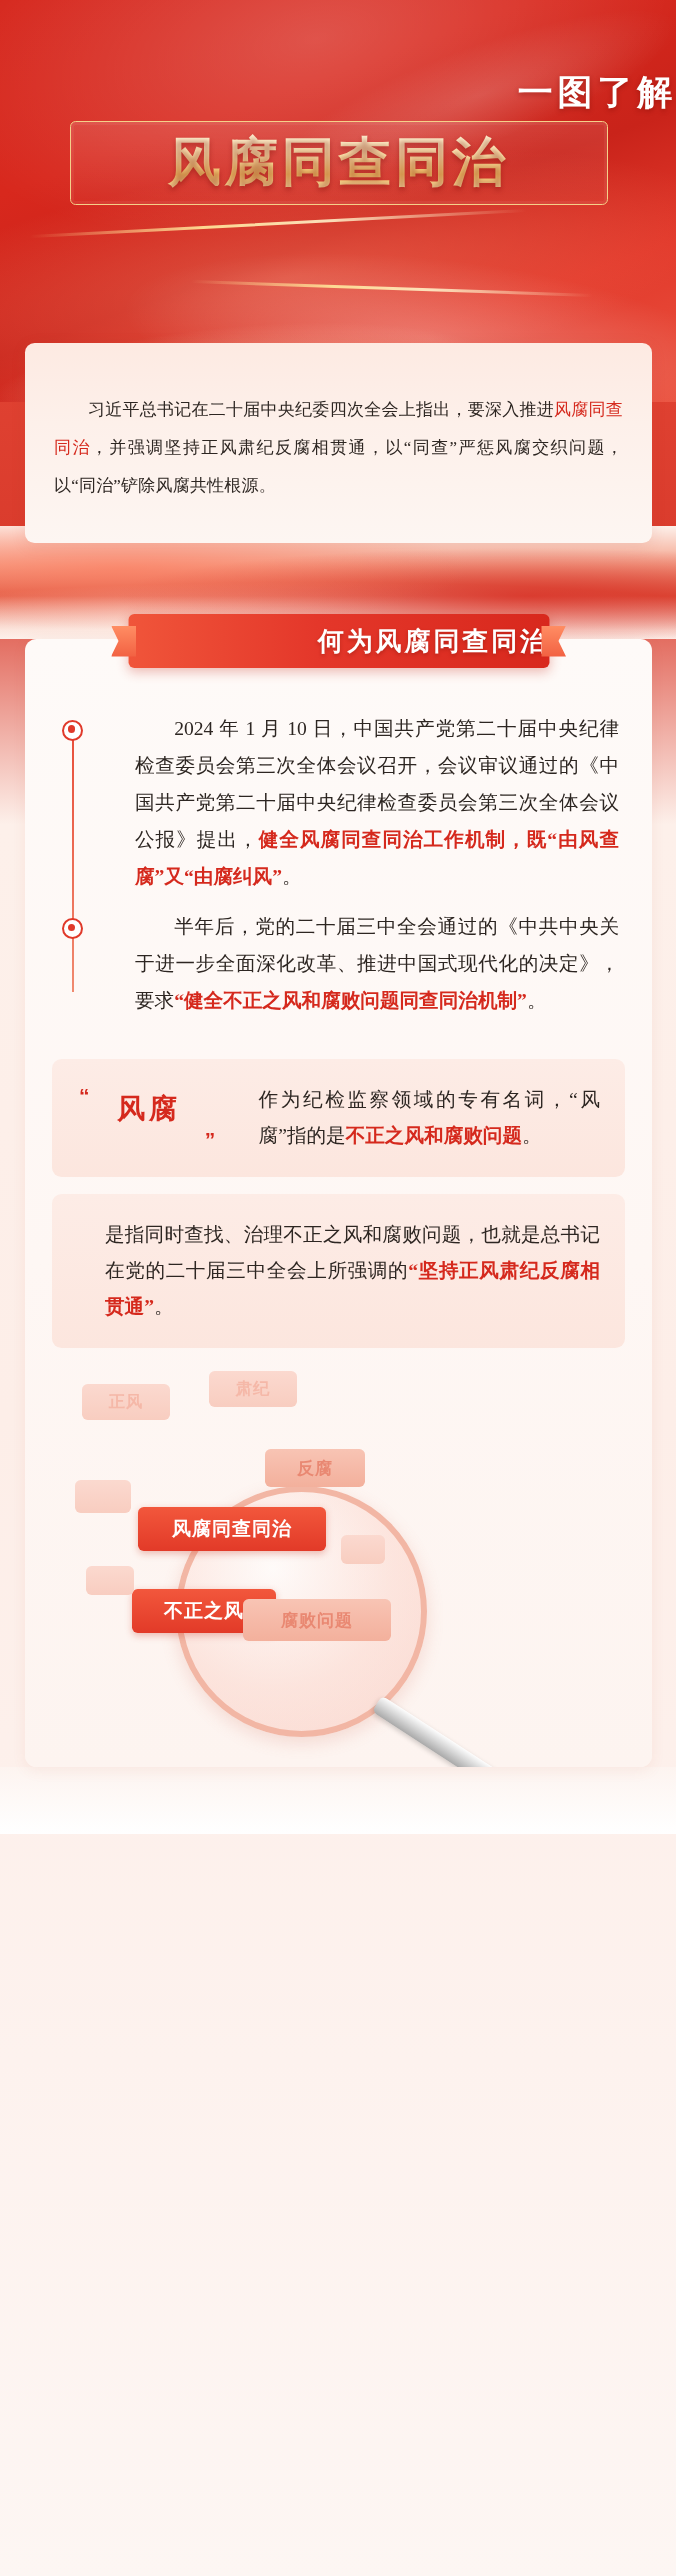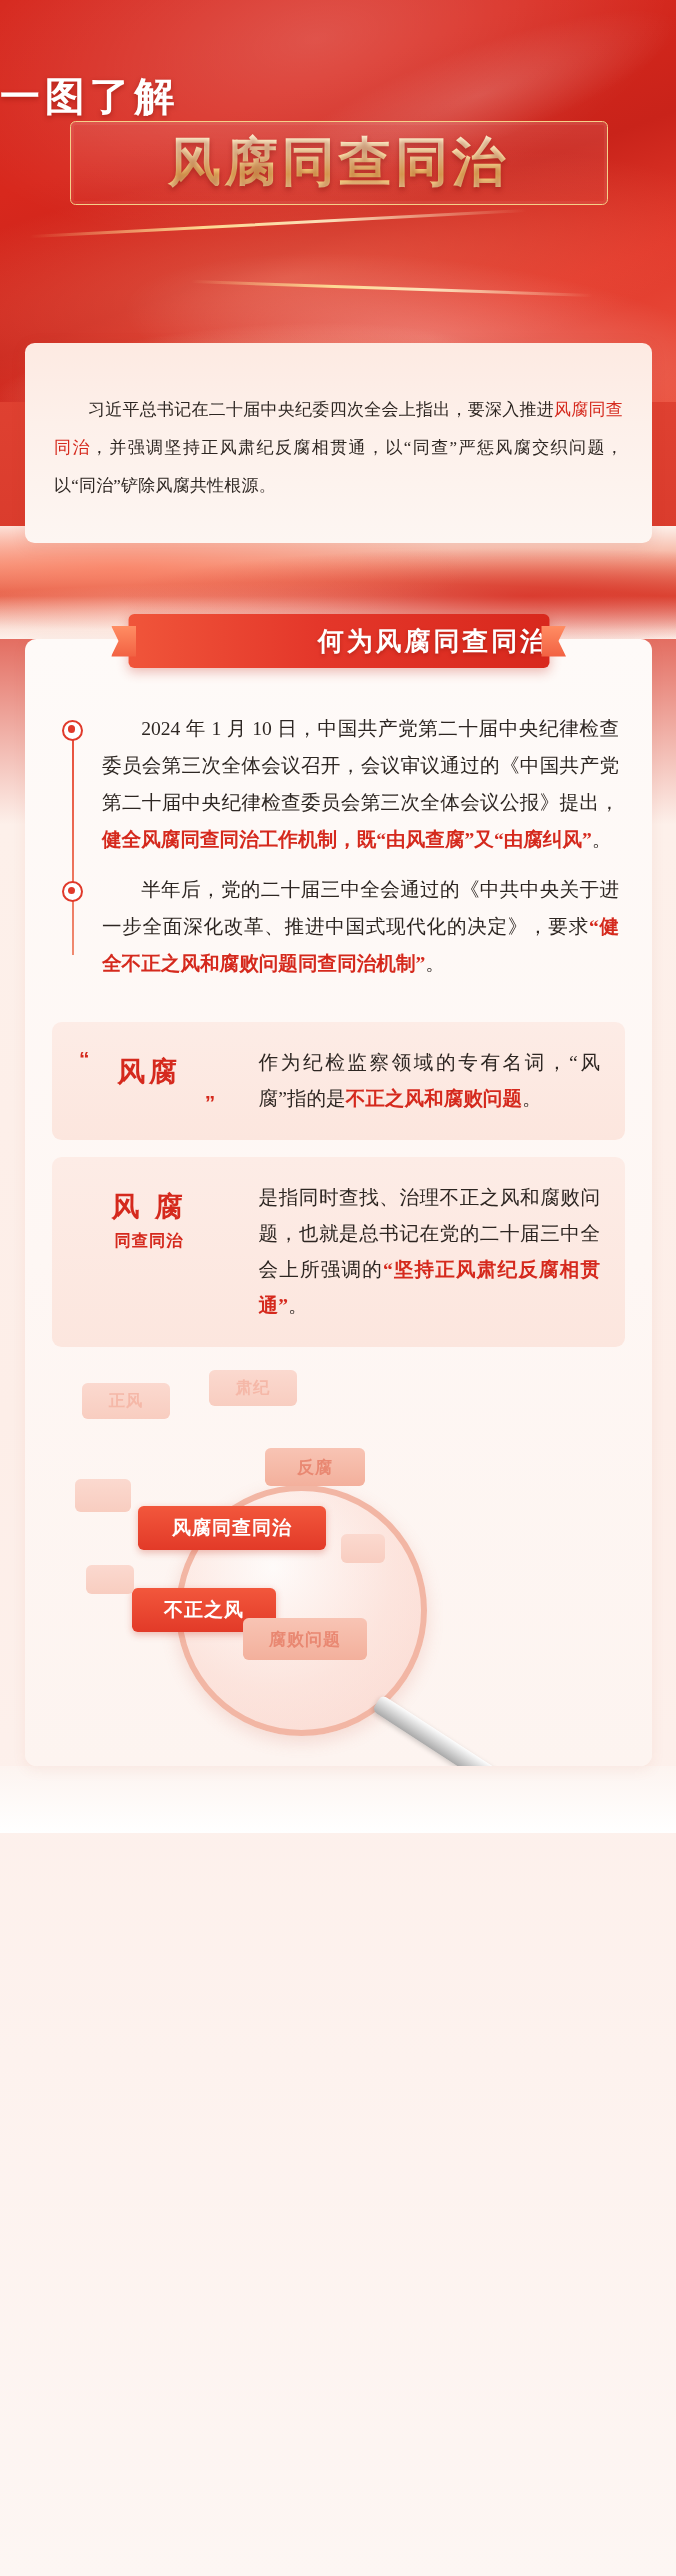--- a/index.html
+++ b/index.html
@@ -68,22 +68,22 @@
     background: linear-gradient(90deg, rgba(255,225,160,0) 0%, rgba(255,224,150,0.95) 35%, rgba(255,240,200,0.9) 60%, rgba(255,220,150,0) 100%);
     border-radius: 1.9px;
   }
   .gl1 { width: 498px; left: 29px; top: 222px; transform: rotate(-3deg); }
   .gl2 { width: 402px; left: 191px; top: 287px; transform: rotate(2deg); }
 
   .title-top {
     position: absolute;
     left: 0; right: 0;
     top: 69px;
-    text-align: left;
-    font-size: 40px;
+    text-align: right;
+    font-size: 35px;
     font-weight: bold;
     letter-spacing: 4.8px;
     color: #ffffff;
     text-shadow: 0 1.9px 5.7px rgba(120,10,0,0.45);
     font-family: Liberation Serif, serif;
   }
   .title-plaque {
     position: absolute;
     left: 50%;
     transform: translateX(-50%);
@@ -222,20 +222,21 @@
     width: 7.7px; height: 7.7px;
     border-radius: 50%;
     background: #e0392a;
   }
   .tl-text {
     font-size: 19.6px;
     line-height: 37px;
     color: #2d2622;
     text-align: justify;
     text-indent: 2em;
+    margin-left: 33px;
   }
   .tl-text .hl { color: #d5291d; font-weight: bold; }
   .tl-text .bk { color: #2d2622; }
 
   
   .pill-row {
     display: flex;
     align-items: center;
     justify-content: center;
     gap: 15.3px;
@@ -420,36 +421,32 @@
     <div class="defcard">
       <div class="def-term">
         <span class="def-quote-l">“</span>
         <span class="def-term-main">风腐</span>
         <span class="def-quote-r">”</span>
       </div>
       <div class="def-body" id="def-body-0"><span class="bk">作为纪检监察领域的专有名词，“风腐”指的是</span><span class="hl">不正之风和腐败问题</span><span class="bk">。</span></div>
     </div>
 
     <div class="defcard">
-      <div class="def-term">
-        <span class="def-term-main">风 腐</span>
-        <span class="def-term-sub">同查同治</span>
-      </div>
       <div class="def-body" id="def-body-1"><span class="bk">是指同时查找、治理不正之风和腐败问题，也就是总书记在党的二十届三中全会上所强调的</span><span class="hl">“坚持正风肃纪反腐相贯通”</span><span class="bk">。</span></div>
     </div>
 
     <div class="illus" id="illustration">
       <div class="glass"></div>
       <div class="glass-handle"></div>
     <div class="tag tag-faint" style="left: 57px; top: 19px; width: 88px; height: 36px;">正风</div>
         <div class="tag tag-faint" style="left: 184px; top: 5.7px; width: 88px; height: 36px;">肃纪</div>
         <div class="tag tag-mid" style="left: 240px; top: 84px; width: 100px; height: 38px; text-align: center;">反腐</div>
         <div class="tag tag-strong" style="left: 113px; top: 142px; width: 188px; height: 44px;">风腐同查同治</div>
         <div class="tag tag-strong" style="left: 107px; top: 224px; width: 144px; height: 44px;">不正之风</div>
-        <div class="tag tag-mid" style="left: 218px; top: 234px; width: 124px; height: 42px; margin-top: 20px;">腐败问题</div>
+        <div class="tag tag-mid" style="left: 218px; top: 234px; width: 148px; height: 42px;">腐败问题</div>
         <div class="tag tag-faint" style="left: 50px; top: 115px; width: 56px; height: 33px;"></div>
         <div class="tag tag-faint" style="left: 61px; top: 201px; width: 48px; height: 29px;"></div>
         <div class="tag tag-faint" style="left: 316px; top: 170px; width: 44px; height: 29px;"></div>
       </div>
   </div>
 
   <div class="footer-fade"></div>
 </div>
 
 

